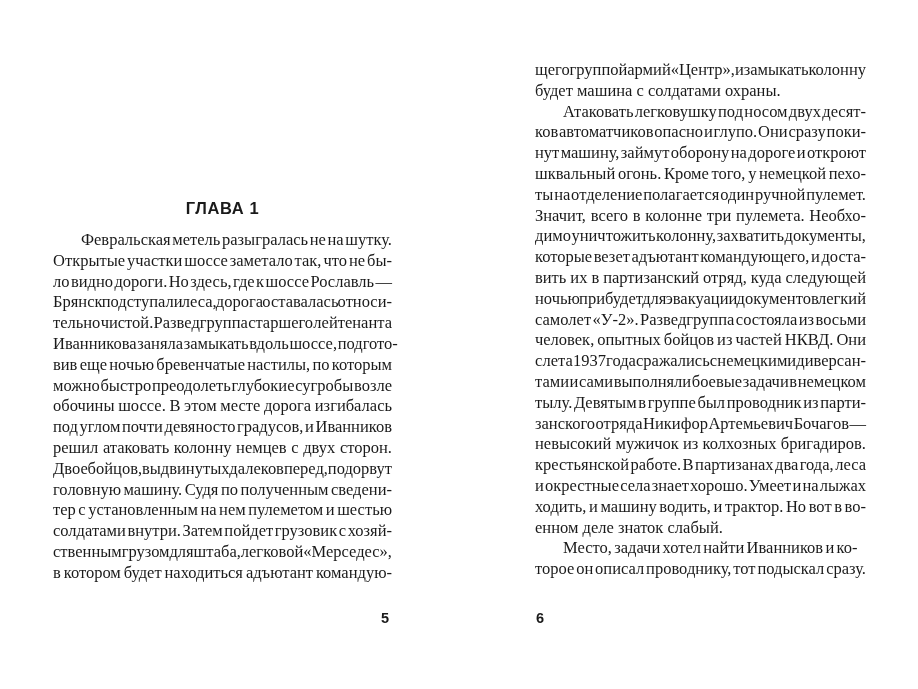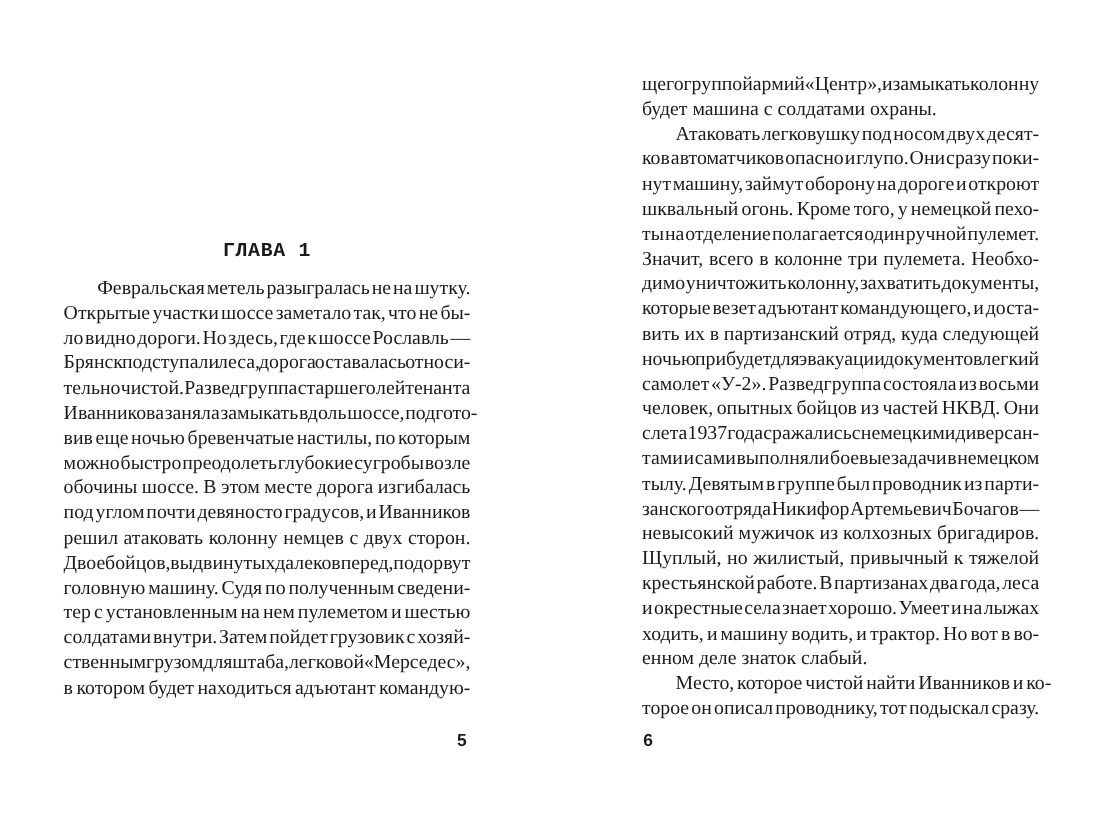--- a/index.html
+++ b/index.html
@@ -16,21 +16,21 @@
   }
   .page { position: absolute; top: 0; height: 689px; }
   .page.left  { left: 53px;  width: 339px; }
   .page.right { left: 535px; width: 331px; }
 
   .chapter {
     position: absolute;
     top: 199px; left: 0; right: 0;
     margin: 0;
     text-align: center;
-    font-family: Liberation Mono, monospace;
+    font-family: Liberation Sans, sans-serif;
     font-weight: bold;
     font-size: 16.5px;
     letter-spacing: 0.6px;
     color: var(--ink, #1a1a1a);
   }
   .body {
     position: absolute;
     left: 0; width: 100%;
     font-size: 16.5px;
     color: var(--ink, #1a1a1a);
@@ -99,24 +99,23 @@
         <div class="line"><span style="word-spacing: -2.58438px;">которые везет адъютант командующего, и доста-</span></div>
         <div class="line"><span style="word-spacing: -0.148438px;">вить их в партизанский отряд, куда следующей</span></div>
         <div class="line"><span style="word-spacing: -4.83437px;">ночью прибудет для эвакуации документов легкий</span></div>
         <div class="line"><span style="word-spacing: -2.64375px;">самолет «У-2». Разведгруппа состояла из восьми</span></div>
         <div class="line"><span style="word-spacing: -1.13802px;">человек, опытных бойцов из частей НКВД. Они</span></div>
         <div class="line"><span style="word-spacing: -3.98214px;">с лета 1937 года сражались с немецкими диверсан-</span></div>
         <div class="line"><span style="word-spacing: -3.54018px;">тами и сами выполняли боевые задачи в немецком</span></div>
         <div class="line"><span style="word-spacing: -2.46875px;">тылу. Девятым в группе был проводник из парти-</span></div>
         <div class="line"><span style="word-spacing: -3.59063px;">занского отряда Никифор Артемьевич Бочагов —</span></div>
         <div class="line"><span style="word-spacing: 0.0976562px;">невысокий мужичок из колхозных бригадиров.</span></div>
-        <div class="line"><span style="word-spacing: 0.59375px;">Щуплый, но жилистый, привычный к тяжелой</span></div>
         <div class="line"><span style="word-spacing: -2.67448px;">крестьянской работе. В партизанах два года, леса</span></div>
         <div class="line"><span style="word-spacing: -2.9668px;">и окрестные села знает хорошо. Умеет и на лыжах</span></div>
         <div class="line"><span style="word-spacing: -1.53125px;">ходить, и машину водить, и трактор. Но вот в во-</span></div>
         <div class="line"><span style="word-spacing: 0px;">енном деле знаток слабый.</span></div>
-        <div class="line indent"><span style="word-spacing: -1.80729px;">Место, которое чистой найти Иванников и ко-</span></div>
+        <div class="line indent"><span style="word-spacing: -1.80729px;">Место, задачи хотел найти Иванников и ко-</span></div>
         <div class="line"><span style="word-spacing: -2.25px;">торое он описал проводнику, тот подыскал сразу.</span></div>
       </div>
     <div class="pagenum">6</div>
   </section>
 
 </div>
 
 </body></html>

